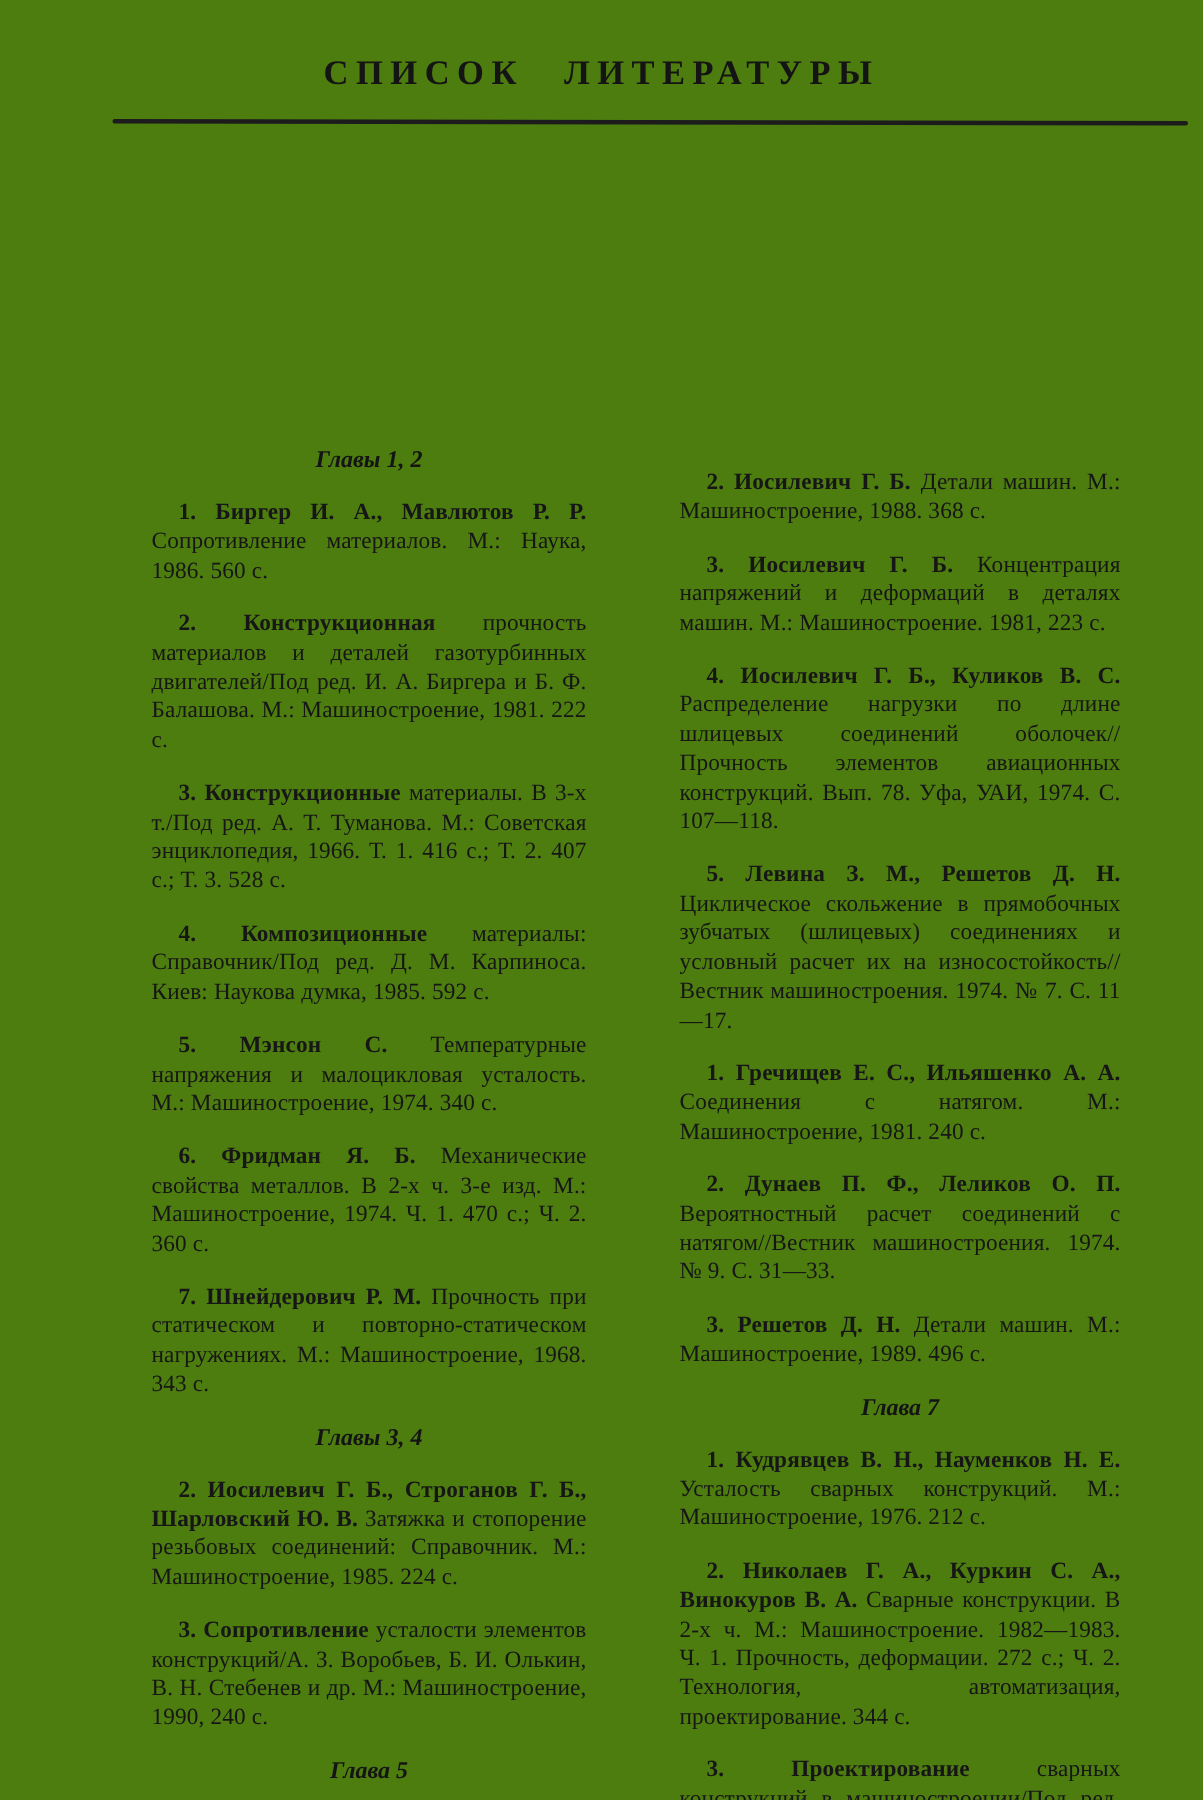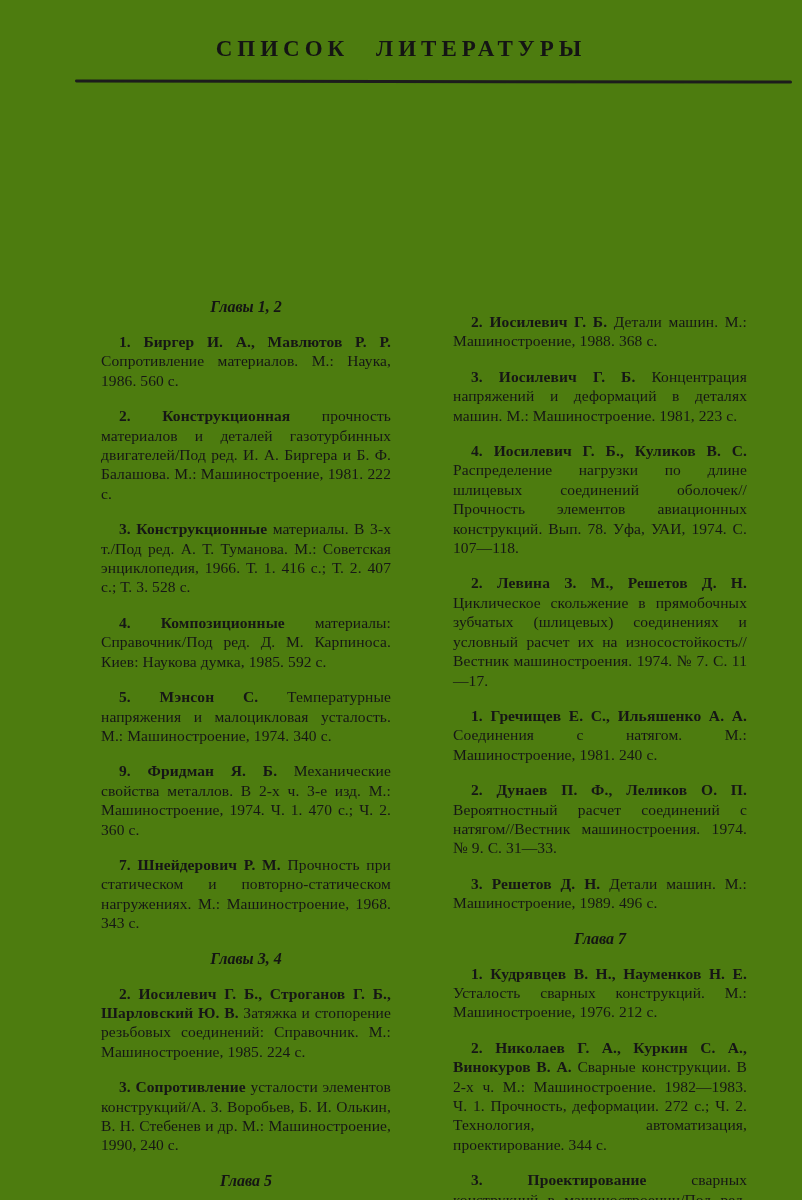--- a/index.html
+++ b/index.html
@@ -76,33 +76,33 @@
   <h1 class="page-title">СПИСОК ЛИТЕРАТУРЫ</h1>
   <div class="title-rule"></div>
   <div class="content">
     <div class="column left" id="col-left">
         <div class="chapter">Главы 1, 2</div>
         <p class="entry"><b>1. Биргер И. А., Мавлютов Р. Р.</b> Сопротивление материалов. М.: Наука, 1986. 560 с.</p>
         <p class="entry"><b>2. Конструкционная</b> прочность материалов и деталей газотурбинных двигателей/Под ред. И. А. Биргера и Б. Ф. Балашова. М.: Машиностроение, 1981. 222 с.</p>
         <p class="entry"><b>3. Конструкционные</b> материалы. В 3-х т./Под ред. А. Т. Туманова. М.: Советская энциклопедия, 1966. Т. 1. 416 с.; Т. 2. 407 с.; Т. 3. 528 с.</p>
         <p class="entry"><b>4. Композиционные</b> материалы: Справочник/Под ред. Д. М. Карпиноса. Киев: Наукова думка, 1985. 592 с.</p>
         <p class="entry"><b>5. Мэнсон С.</b> Температурные напряжения и малоцикловая усталость. М.: Машиностроение, 1974. 340 с.</p>
-        <p class="entry"><b>9. Фридман Я. Б.</b> Механические свойства металлов. В 2-х ч. 3-е изд. М.: Машиностроение, 1974. Ч. 1. 470 с.; Ч. 2. 360 с.</p>
+        <p class="entry"><b>6. Фридман Я. Б.</b> Механические свойства металлов. В 2-х ч. 3-е изд. М.: Машиностроение, 1974. Ч. 1. 470 с.; Ч. 2. 360 с.</p>
         <p class="entry"><b>7. Шнейдерович Р. М.</b> Прочность при статическом и повторно-статическом нагружениях. М.: Машиностроение, 1968. 343 с.</p>
         <div class="chapter">Главы 3, 4</div>
         <p class="entry"><b>2. Иосилевич Г. Б., Строганов Г. Б., Шарловский Ю. В.</b> Затяжка и стопорение резьбовых соединений: Справочник. М.: Машиностроение, 1985. 224 с.</p>
         <p class="entry"><b>3. Сопротивление</b> усталости элементов конструкций/А. З. Воробьев, Б. И. Олькин, В. Н. Стебенев и др. М.: Машиностроение, 1990, 240 с.</p>
         <div class="chapter">Глава 5</div>
         <p class="entry"><b>6. Глухарев Е. Г., Зубарев Н. И.</b> Зубчатые соединения. Л.: Машиностроение, 1976. 198 с.</p>
       </div>
     <div class="column right" id="col-right">
         <p class="entry"><b>2. Иосилевич Г. Б.</b> Детали машин. М.: Машиностроение, 1988. 368 с.</p>
         <p class="entry"><b>3. Иосилевич Г. Б.</b> Концентрация напряжений и деформаций в деталях машин. М.: Машиностроение. 1981, 223 с.</p>
         <p class="entry"><b>4. Иосилевич Г. Б., Куликов В. С.</b> Распределение нагрузки по длине шлицевых соединений оболочек//Прочность элементов авиационных конструкций. Вып. 78. Уфа, УАИ, 1974. С. 107—118.</p>
-        <p class="entry"><b>2. Левина З. М., Решетов Д. Н.</b> Циклическое скольжение в прямобочных зубчатых (шлицевых) соединениях и условный расчет их на износостойкость//Вестник машиностроения. 1974. № 7. С. 11—17.</p>
+        <p class="entry"><b>5. Левина З. М., Решетов Д. Н.</b> Циклическое скольжение в прямобочных зубчатых (шлицевых) соединениях и условный расчет их на износостойкость//Вестник машиностроения. 1974. № 7. С. 11—17.</p>
         <p class="entry"><b>1. Гречищев Е. С., Ильяшенко А. А.</b> Соединения с натягом. М.: Машиностроение, 1981. 240 с.</p>
         <p class="entry"><b>2. Дунаев П. Ф., Леликов О. П.</b> Вероятностный расчет соединений с натягом//Вестник машиностроения. 1974. № 9. С. 31—33.</p>
         <p class="entry"><b>3. Решетов Д. Н.</b> Детали машин. М.: Машиностроение, 1989. 496 с.</p>
         <div class="chapter">Глава 7</div>
         <p class="entry"><b>1. Кудрявцев В. Н., Науменков Н. Е.</b> Усталость сварных конструкций. М.: Машиностроение, 1976. 212 с.</p>
         <p class="entry"><b>2. Николаев Г. А., Куркин С. А., Винокуров В. А.</b> Сварные конструкции. В 2-х ч. М.: Машиностроение. 1982—1983. Ч. 1. Прочность, деформации. 272 с.; Ч. 2. Технология, автоматизация, проектирование. 344 с.</p>
         <p class="entry"><b>3. Проектирование</b> сварных конструкций в машиностроении/Под ред. С. А. Куркина. М.: Машиностроение, 1975. 376 с.</p>
       </div>
   </div>
 </div>

